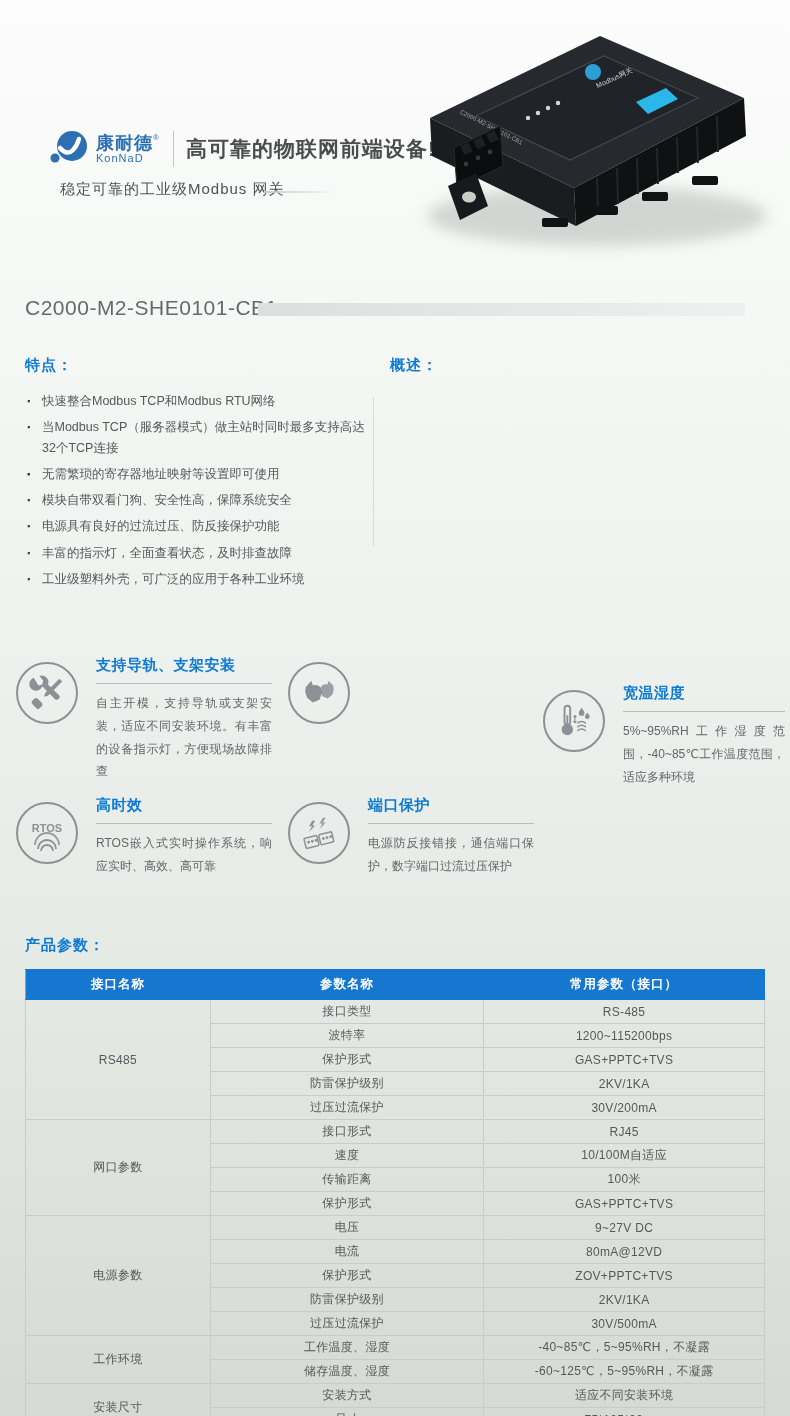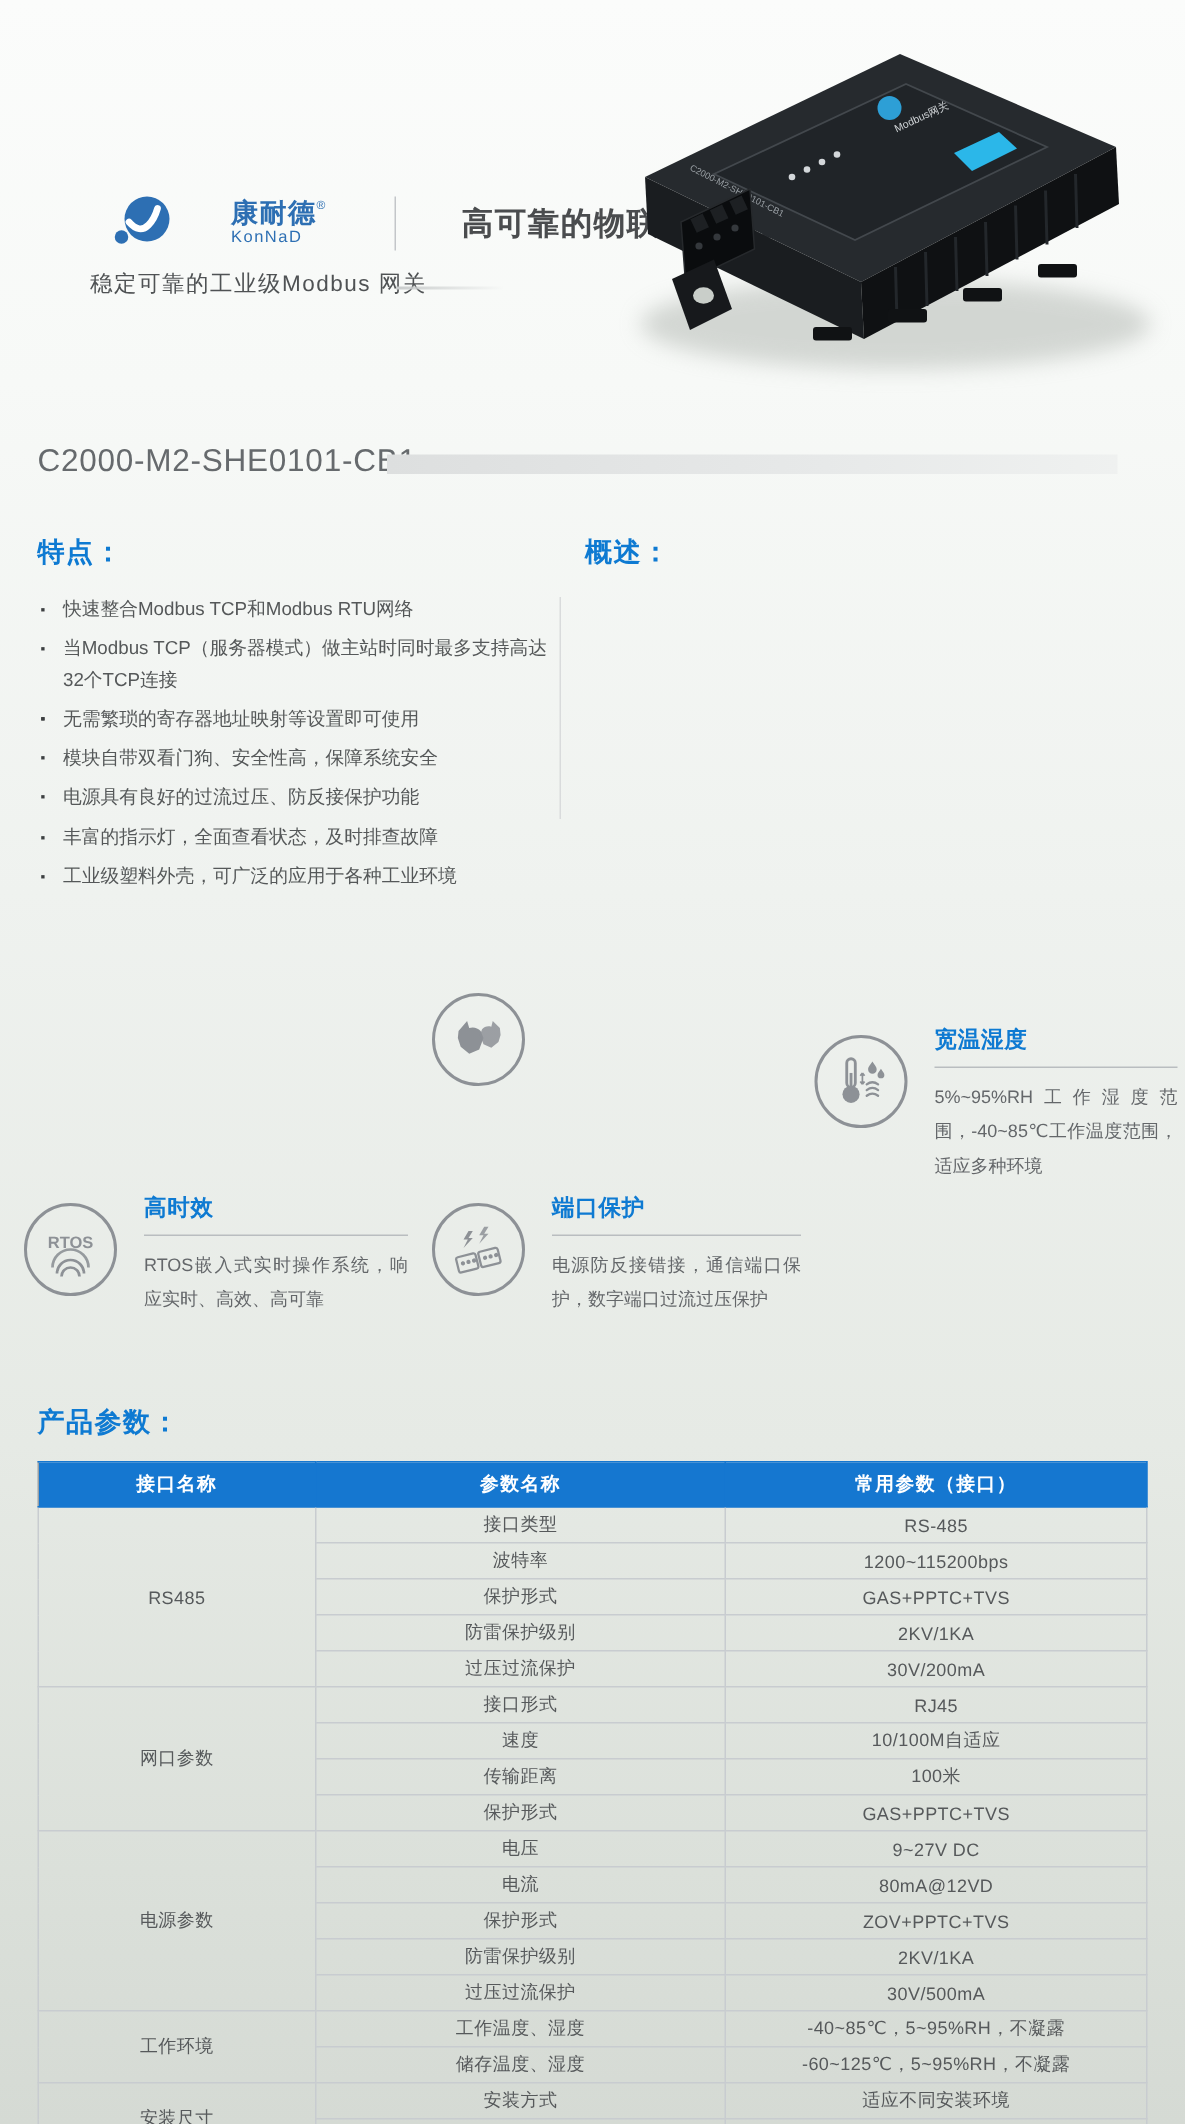--- a/index.html
+++ b/index.html
@@ -4,41 +4,41 @@
 <style>
   * { margin:0; padding:0; box-sizing:border-box; }
   html,body { width:790px; }
   body { font-family:"Liberation Sans","DejaVu Sans",sans-serif; }
   .page {
     position:relative; width:790px; height:1416px; overflow:hidden;
     background:linear-gradient(180deg,#fbfcfb 0%,#f7f9f7 18%,#eff2ef 42%,#e6eae5 68%,#dbe0da 88%,#d5dad4 100%);
   }
 
   
-  .brand-row { position:absolute; left:74px; top:128px; display:flex; align-items:center;gap:32px; }
+  .brand-row { position:absolute; left:48px; top:128px; display:flex; align-items:center; }
   .logo-icon { width:42px; height:42px; margin-right:6px; }
   .brand-text { display:flex; flex-direction:column; line-height:1.05; }
   .brand-cn { color:#2d6fb3; font-weight:bold; font-size:18px; letter-spacing:1px; }
   .brand-reg { font-size:8px; vertical-align:top; color:#2d6fb3; }
   .brand-en { color:#2d6fb3; font-weight:normal; font-size:11px; letter-spacing:1px; }
   .brand-divider { width:1px; height:36px; background:#c3c6c9; margin:0 12px 0 14px; }
   .headline { color:#4a4c4e; font-weight:bold; font-size:21px; letter-spacing:1px; }
   .subtitle { position:absolute; left:60px; top:180px; color:#4f5254; font-size:15px; letter-spacing:1px; }
   .subtitle-line { position:absolute; left:264px; top:191px; width:72px; height:2px;
     background:linear-gradient(90deg,#c9cccc 0%,rgba(201,204,204,0) 100%); }
 
   .device-art { position:absolute; left:392px; top:6px; width:398px; height:262px; }
 
   
   .model-title { position:absolute; left:25px; top:296px; color:#666a6d; font-size:21px; letter-spacing:.5px; font-weight:normal; }
   .model-bar { position:absolute; left:258px; top:303px; width:487px; height:13px;
     background:linear-gradient(90deg,#dddfdf 0%,#e7e9e9 60%,#eff1f0 100%); }
 
   
-  .section-heading { color:#0e7ad2; font-size:18px; font-weight:bold; letter-spacing:1px; }
+  .section-heading { color:#0e7ad2; font-size:15px; font-weight:bold; letter-spacing:1px; }
   .features { position:absolute; left:25px; top:356px; width:346px; }
   .features ul { list-style:none; margin-top:16px; }
   .features li { position:relative; padding-left:17px; color:#555859; font-size:12.5px; line-height:1.62; margin-bottom:6px; }
   .features li .bullet { position:absolute; left:2px; top:3px; font-size:9px; color:#3c3f41; }
   .col-divider { position:absolute; left:373px; top:398px; width:1px; height:148px; background:#d9dbdc; }
   .overview { position:absolute; left:390px; top:356px; width:378px; }
   .overview .paras { margin-top:14px; }
   .overview p { color:#555859; font-size:12.5px; line-height:1.92; text-indent:2em; text-align:justify; margin-bottom:2px; }
 
   
@@ -169,20 +169,33 @@
       <li><span class="bullet">▪</span><span>丰富的指示灯，全面查看状态，及时排查故障</span></li>
       <li><span class="bullet">▪</span><span>工业级塑料外壳，可广泛的应用于各种工业环境</span></li>
     </ul>
   </div>
   <div class="col-divider"></div>
 
   <div class="overview">
     <div class="section-heading">概述：</div>
   </div>
 
+  <div class="hl-card hl1">
+    <div class="hl-icon">
+      <svg viewBox="0 0 40 40" width="38" height="38">
+        <path d="M6 4a7 7 0 1 0 9 9l12 12a3.2 3.2 0 1 0 6-2.4L21 11a7 7 0 0 0-9-9l4 5-1 4-4 1z" fill="#8d9196"></path>
+        <path d="M33 5l3 3-15 15-4 1 1-4z" fill="#8d9196"></path>
+        <rect x="4" y="27" width="11" height="8" rx="2.5" fill="#8d9196" transform="rotate(45 9.5 31)"></rect>
+      </svg>
+    </div>
+    <div class="hl-body">
+      <div class="hl-title">支持导轨、支架安装</div>
+      <div class="hl-desc">自主开模，支持导轨或支架安装，适应不同安装环境。有丰富的设备指示灯，方便现场故障排查</div>
+    </div>
+  </div>
 
   <div class="hl-card hl2">
     <div class="hl-icon">
       <svg viewBox="0 0 40 40" width="38" height="38">
         <path d="M6 14l6-7 1.5 5c3-1 6 0 8 2l2 5-3 8-7 3-6-5-2-6z" fill="#8d9196"></path>
         <path d="M35 12l-5-5-1 4c-2.5-.8-5 0-6.5 1.8l-1.5 4 2.5 6.5 5.5 2.5 5-4 1.5-5z" fill="#8d9196" opacity="0.85"></path>
       </svg>
     </div>
   </div>
 

